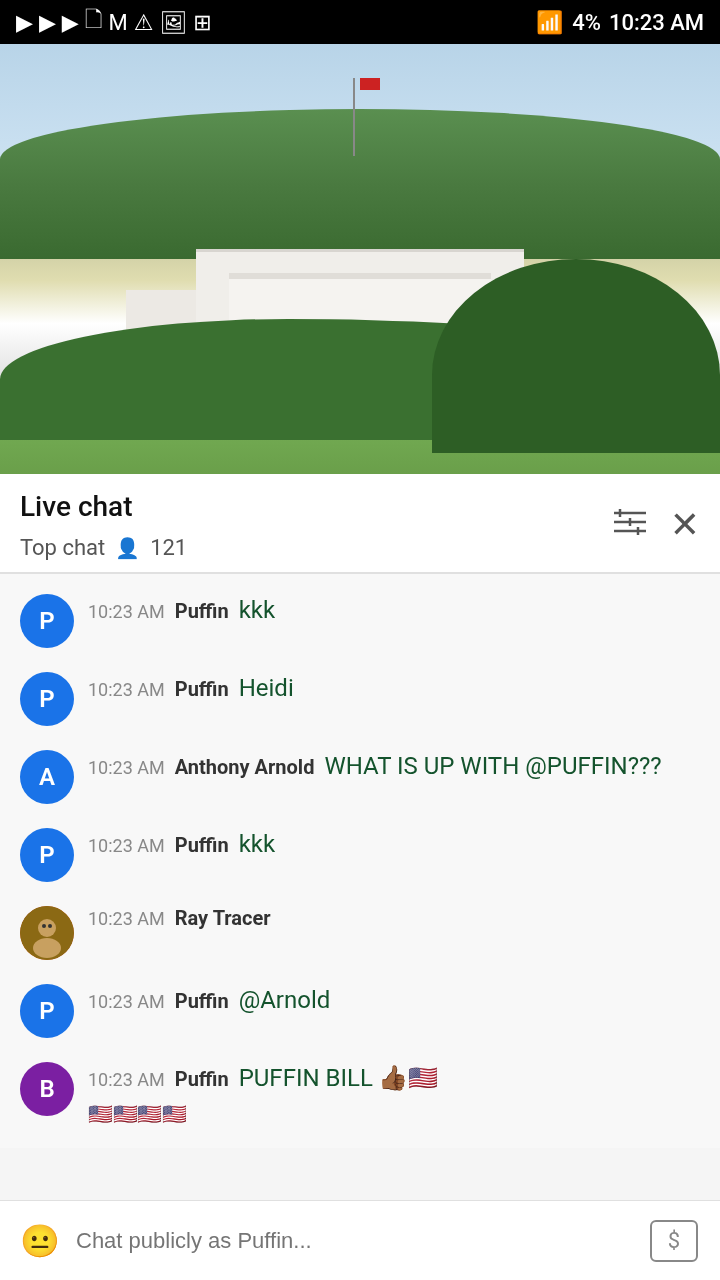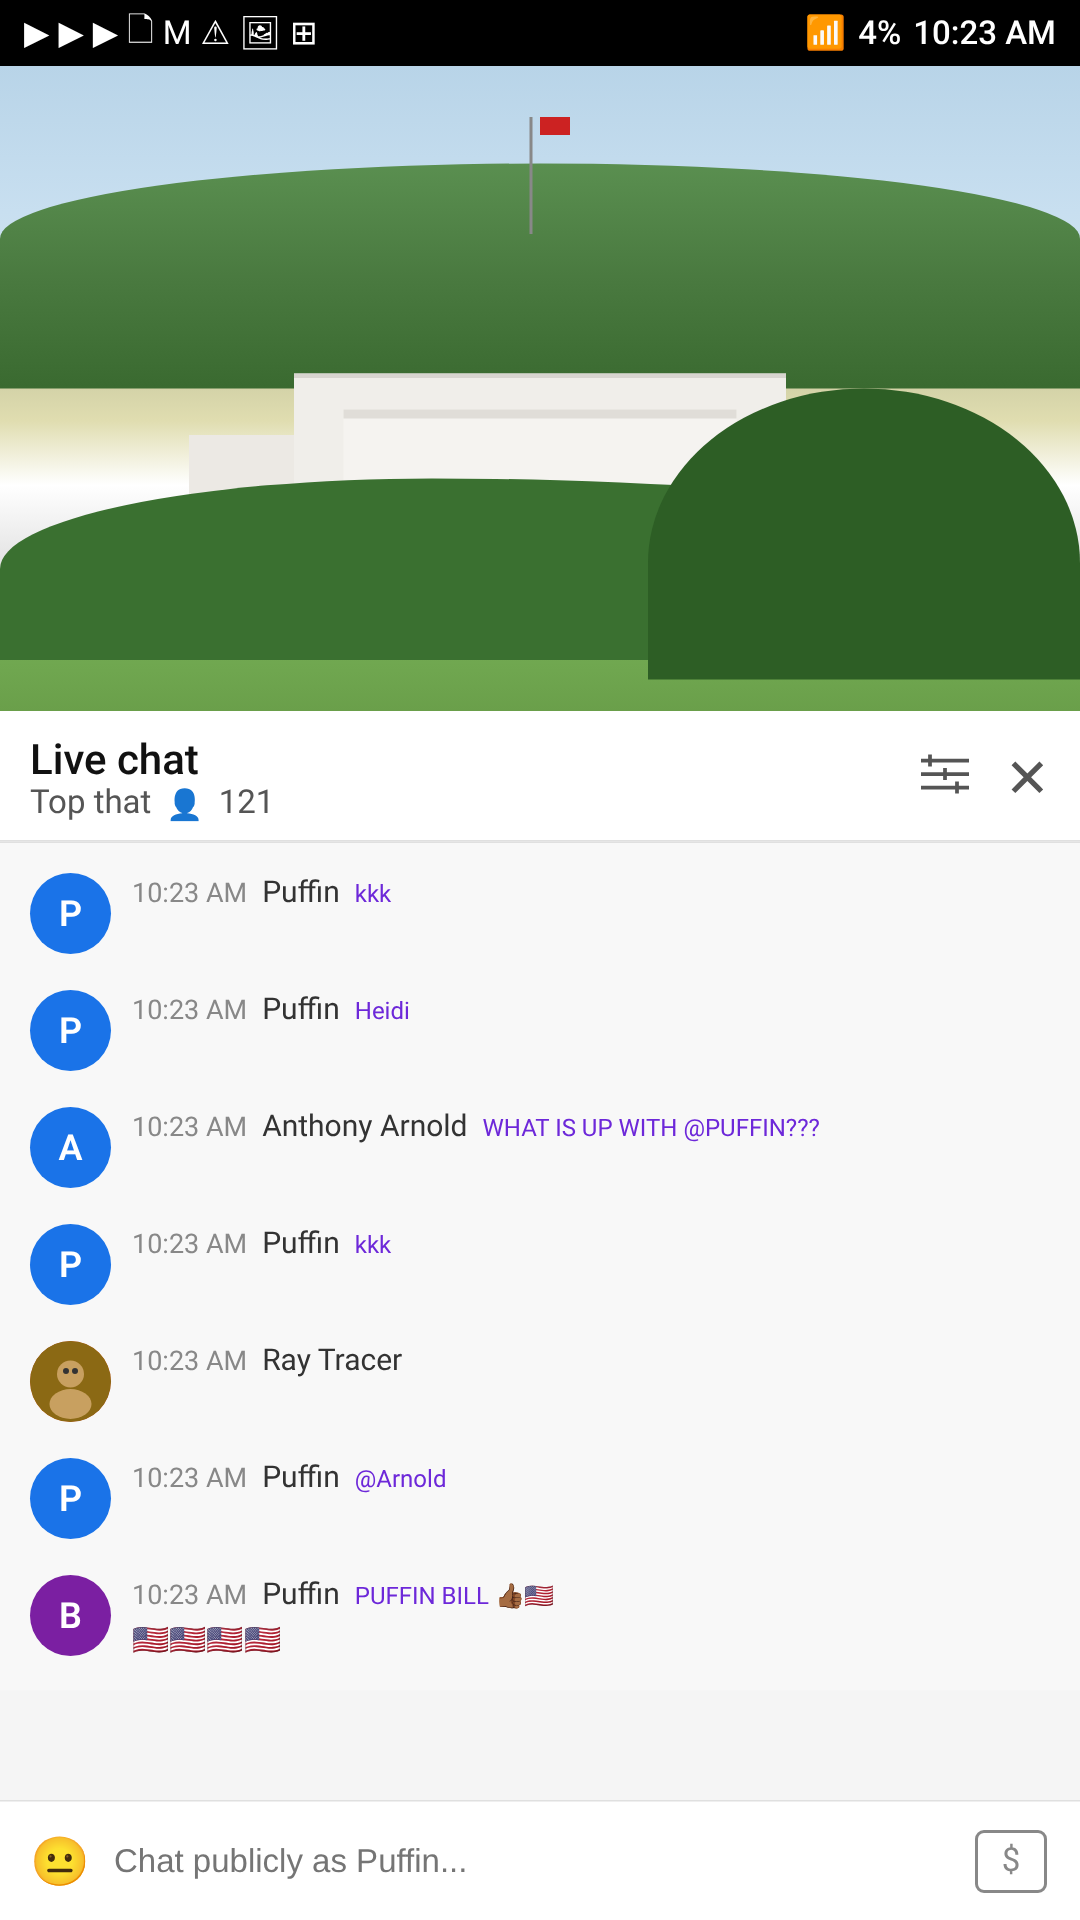--- a/index.html
+++ b/index.html
@@ -181,21 +181,21 @@
       border-bottom: 1px solid #e0e0e0;
       display: flex;
       align-items: center;
       justify-content: space-between;
     }
     .chat-header-left {}
     .live-chat-title {
       font-size: 28px;
       font-weight: 500;
       color: #111;
-      margin-bottom: 0;
+      margin-bottom: 12px;
     }
     .chat-subtitle {
       font-size: 22px;
       color: #555;
       display: flex;
       align-items: center;
       gap: 10px;
     }
     .people-icon {
       font-size: 20px;
@@ -273,31 +273,31 @@
       gap: 10px;
       margin-bottom: 4px;
       flex-wrap: wrap;
     }
     .message-time {
       font-size: 18px;
       color: #888;
     }
     .message-author {
       font-size: 20px;
-      font-weight: 400;
+      font-weight: 700;
       color: #333;
     }
     .message-text {
       font-size: 20px;
       color: #111;
       line-height: 1.4;
     }
     .message-inline {
-      font-size: 16px;
-      color: #6d28d9;
+      font-size: 24px;
+      color: #14532d;
       display: inline;
     }
 
     
     .input-bar {
       position: fixed;
       bottom: 0;
       left: 0;
       width: 720px;
       height: 80px;
@@ -398,21 +398,21 @@
     <div class="trees-fg"></div>
     <div class="trees-fg-right"></div>
   </div>
 
 </div>
 
 <div class="chat-header">
   <div class="chat-header-left">
     <div class="live-chat-title">Live chat</div>
     <div class="chat-subtitle">
-      <span>Top that</span>
+      <span>Top chat</span>
       <span class="people-icon">👤</span>
       <span>121</span>
     </div>
   </div>
   <div class="chat-header-right">
     <div class="filter-icon">
       <svg width="32" height="28" viewBox="0 0 32 28" fill="none">
         <line x1="0" y1="5" x2="32" y2="5" stroke="#555" stroke-width="2.5"></line>
         <line x1="0" y1="14" x2="32" y2="14" stroke="#555" stroke-width="2.5"></line>
         <line x1="0" y1="23" x2="32" y2="23" stroke="#555" stroke-width="2.5"></line>

